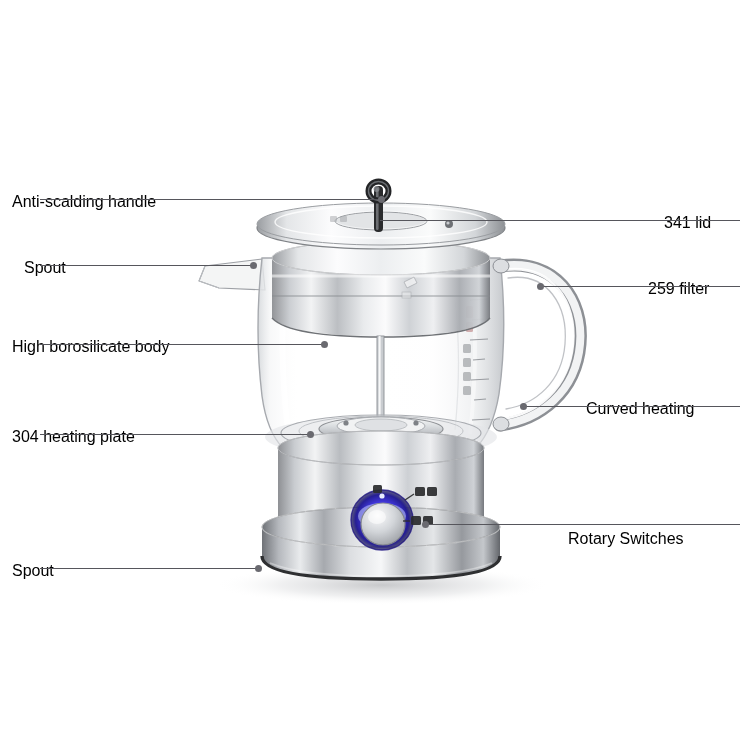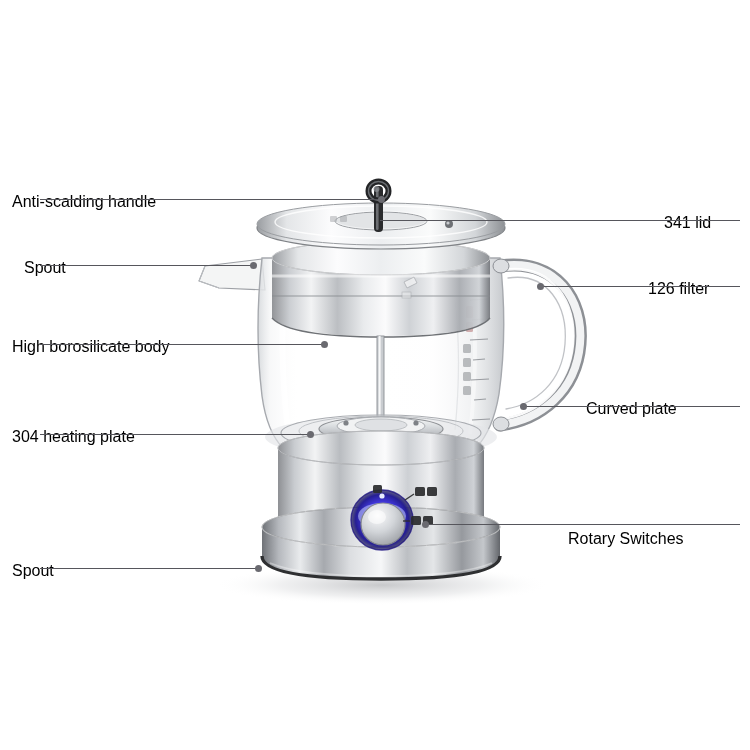--- a/index.html
+++ b/index.html
@@ -267,24 +267,24 @@
       <div class="lead" style="left: 40px; top: 344px; bottom: auto; width: 285px;"></div>
       <div class="dot" style="left: 321px; top: 341px; bottom: auto;"></div>
       <div class="ctext" style="left: 12px; top: 428px; bottom: auto; position: absolute; text-align: right;">304 heating plate</div>
       <div class="lead" style="left: 40px; top: 434px; bottom: auto; width: 271px;"></div>
       <div class="dot" style="left: 307px; top: 431px; bottom: auto;"></div>
       <div class="ctext" style="left: 12px; top: 562px; bottom: auto; position: absolute;">Spout</div>
       <div class="lead" style="left: 40px; top: 568px; bottom: auto; width: 219px;"></div>
       <div class="dot" style="left: 255px; top: 565px; bottom: auto;"></div>
       <div class="ctext" style="left: 664px; top: 214px; bottom: auto; position: absolute;">341 lid</div>
       <div class="lead" style="left: 380px; top: 220px; bottom: auto; width: 360px;"></div>
-      <div class="ctext" style="left: 648px; top: 280px; bottom: auto; position: absolute;">126 filter</div>
+      <div class="ctext" style="left: 648px; top: 280px; bottom: auto; position: absolute;">259 filter</div>
       <div class="lead" style="left: 540px; top: 286px; bottom: auto; width: 200px;"></div>
       <div class="dot" style="left: 537px; top: 283px; bottom: auto;"></div>
-      <div class="ctext" style="left: 586px; top: 400px; bottom: auto; position: absolute;">Curved plate</div>
+      <div class="ctext" style="left: 586px; top: 400px; bottom: auto; position: absolute;">Curved heating</div>
       <div class="lead" style="left: 523px; top: 406px; bottom: auto; width: 217px;"></div>
       <div class="dot" style="left: 520px; top: 403px; bottom: auto;"></div>
       <div class="ctext" style="left: 568px; top: 518px; bottom: auto; position: absolute; margin-top: 12px;">Rotary Switches</div>
       <div class="lead" style="left: 425px; top: 524px; bottom: auto; width: 315px;"></div>
       <div class="dot" style="left: 422px; top: 521px; bottom: auto;"></div>
     </div>
 
 </div>
 
 </body></html>

